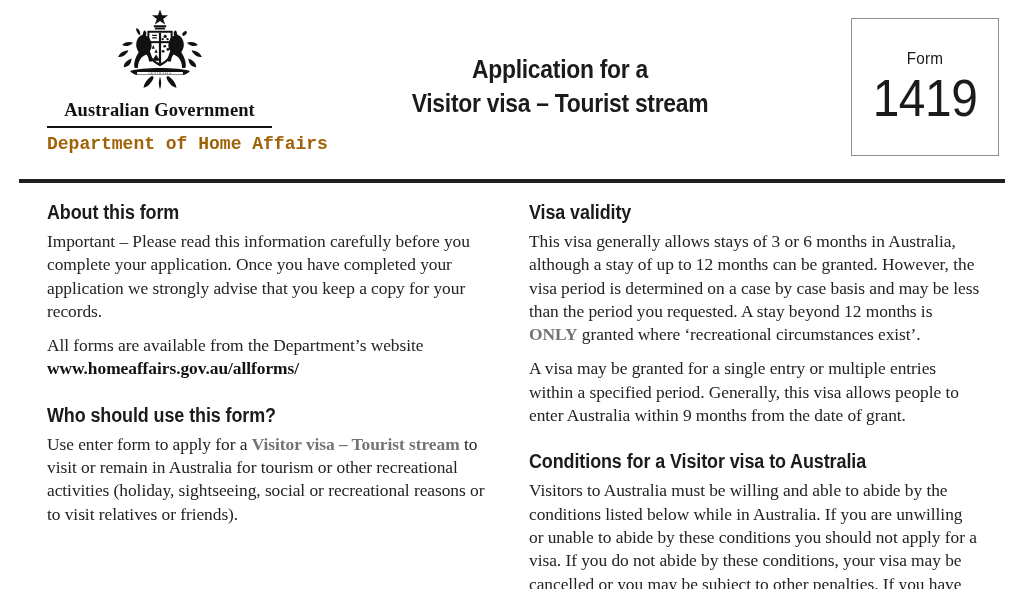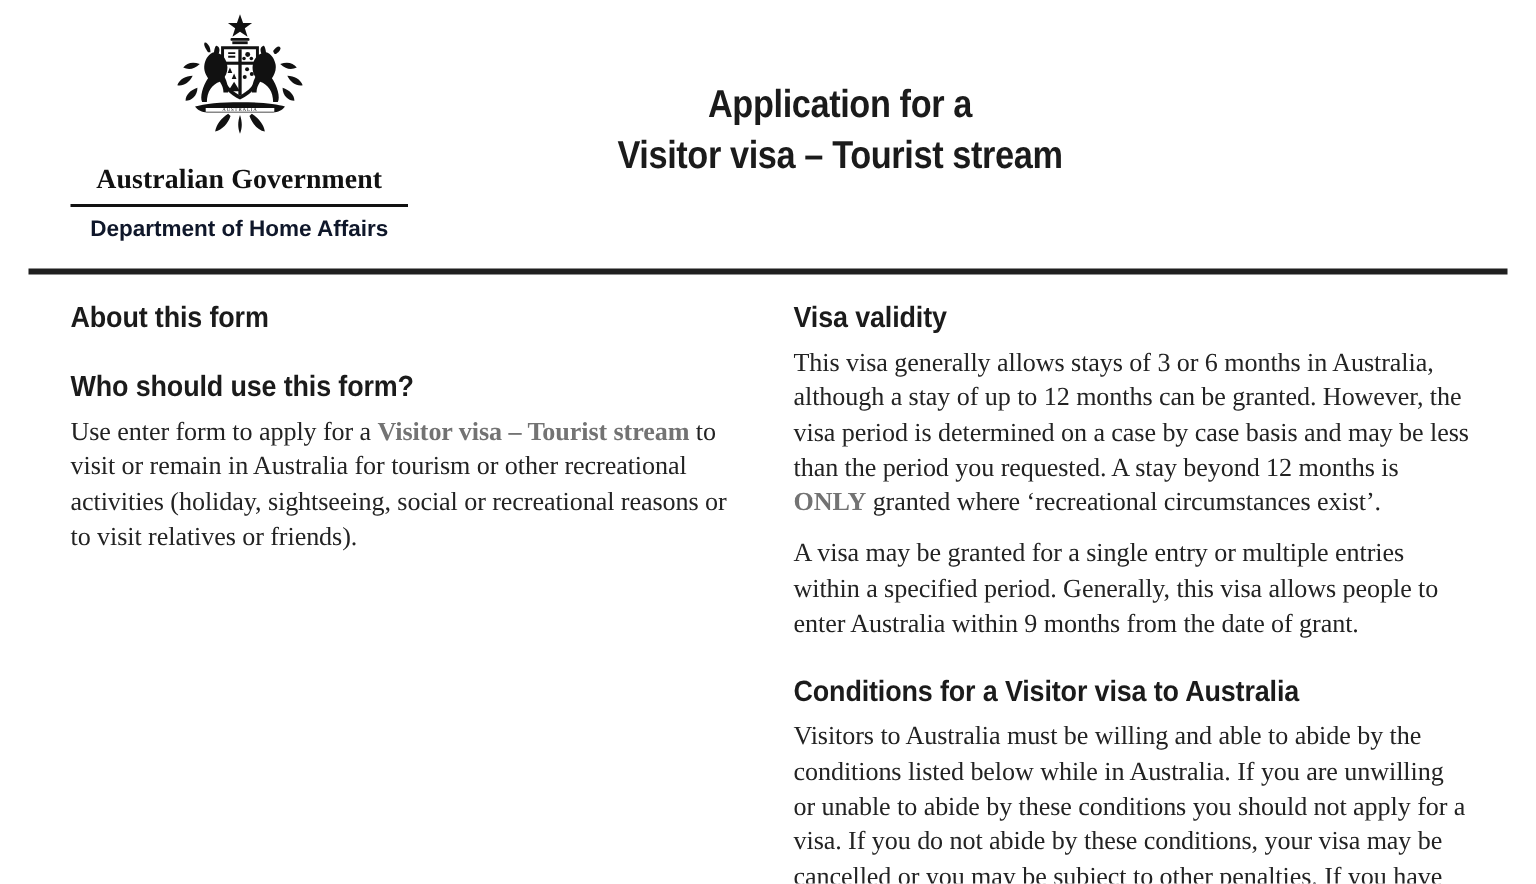--- a/index.html
+++ b/index.html
@@ -35,34 +35,34 @@
     margin: 0 auto;
     width: 96px;
     height: 82px;
   }
   .gov-name {
     font-family: "Liberation Serif", "DejaVu Serif", serif;
     font-weight: bold;
     font-size: 18.5px;
     letter-spacing: 0.1px;
     color: #111111;
-    margin-top: 20px;
+    margin-top: 10px;
     white-space: nowrap;
   }
   .gov-divider {
     height: 2px;
     background: #111111;
     margin: 5px 0 6px 0;
     width: 100%;
   }
   .dept-name {
-    font-family: Liberation Sans, sans-serif;
-    font-weight: bold;
-    font-size: 15px;
-    color: #0f172a;
+    font-family: Liberation Mono, monospace;
+    font-weight: bold;
+    font-size: 18px;
+    color: #a16207;
     white-space: nowrap;
   }
 
   .doc-title {
     position: absolute;
     left: 300px;
     top: 52px;
     width: 520px;
     text-align: center;
     font-family: "Liberation Sans Narrow", "Liberation Sans", sans-serif;
@@ -208,29 +208,35 @@
     <div class="gov-name">Australian Government</div>
     <div class="gov-divider"></div>
     <div class="dept-name">Department of Home Affairs</div>
   </div>
 
   <div class="doc-title">
     <div>Application for a</div>
     <div>Visitor visa – Tourist stream</div>
   </div>
 
+  <div class="form-box">
+    <div class="form-word">Form</div>
+    <div class="form-number">1419</div>
+  </div>
 
   <div class="header-rule"></div>
 </div>
 
 <div class="columns">
 
   <div class="col col-left">
 
     <h2 class="section-heading">About this form</h2>
+    <p class="body">Important – Please read this information carefully before you complete your application. Once you have completed your application we strongly advise that you keep a copy for your records.</p>
+    <p class="body"><span>All forms are available from the Department’s website</span><br><a class="url">www.homeaffairs.gov.au/allforms/</a></p>
 
     <h2 class="section-heading spaced">Who should use this form?</h2>
     <p class="body"><span>Use enter form to apply for a </span><b>Visitor visa – Tourist stream</b><span> to visit or remain in Australia for tourism or other recreational activities (holiday, sightseeing, social or recreational reasons or to visit relatives or friends).</span></p>
 
   </div>
 
   <div class="col col-right">
 
     <h2 class="section-heading">Visa validity</h2>
     <p class="body"><span>This visa generally allows stays of 3 or 6 months in Australia, although a stay of up to 12 months can be granted. However, the visa period is determined on a case by case basis and may be less than the period you requested. A stay beyond 12 months is </span><b>ONLY</b><span> granted where ‘recreational circumstances exist’.</span></p>

